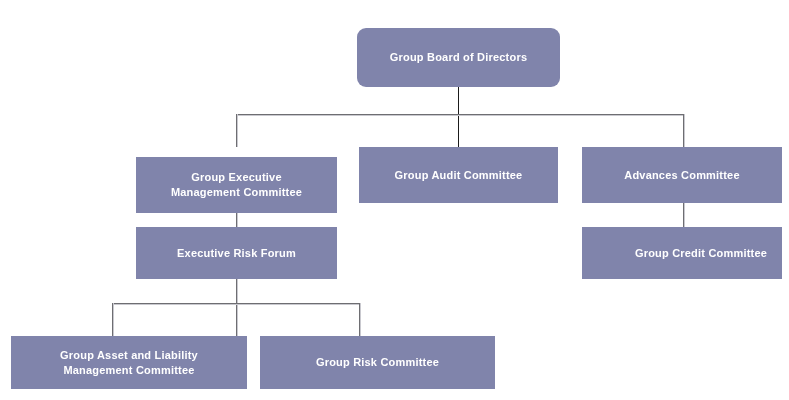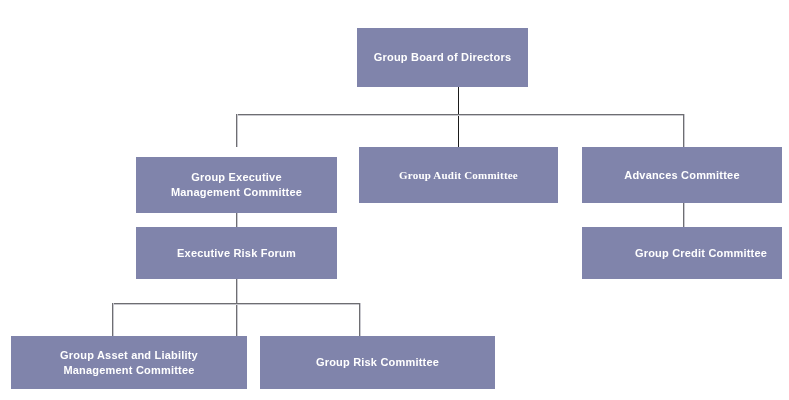--- a/index.html
+++ b/index.html
@@ -72,30 +72,30 @@
 
   <div class="conn conn-v shadowed" style="left:236px; top:203px; height:24px;"></div>
 
   <div class="conn conn-v shadowed" style="left:683px; top:203px; height:24px;"></div>
 
   <div class="conn conn-v shadowed" style="left:236px; top:279px; height:57px;"></div>
   <div class="conn conn-h shadowed" style="left:112px; top:303px; width:248px;"></div>
   <div class="conn conn-v shadowed" style="left:112px; top:303px; height:33px;"></div>
   <div class="conn conn-v shadowed" style="left:359px; top:303px; height:33px;"></div>
 
-  <div class="node" style="left:357px; top:28px; width:171px; height:59px;">
+  <div class="node" style="left:357px; top:28px; width:203px; height:59px;border-radius:9px;">
     <span class="node-label">Group Board of Directors</span>
   </div>
 
   <div class="node" style="left:136px; top:157px; width:201px; height:56px;">
     <span class="node-label">Group Executive
 Management Committee</span>
   </div>
 
-  <div class="node" style="left:359px; top:147px; width:199px; height:56px;font-family:Liberation Serif, serif;">
+  <div class="node" style="left:359px; top:147px; width:199px; height:56px;">
     <span class="node-label">Group Audit Committee</span>
   </div>
 
   <div class="node" style="left:136px; top:227px; width:201px; height:52px;">
     <span class="node-label">Executive Risk Forum</span>
   </div>
 
   <div class="node" style="left:582px; top:147px; width:200px; height:56px;">
     <span class="node-label">Advances Committee</span>
   </div>

